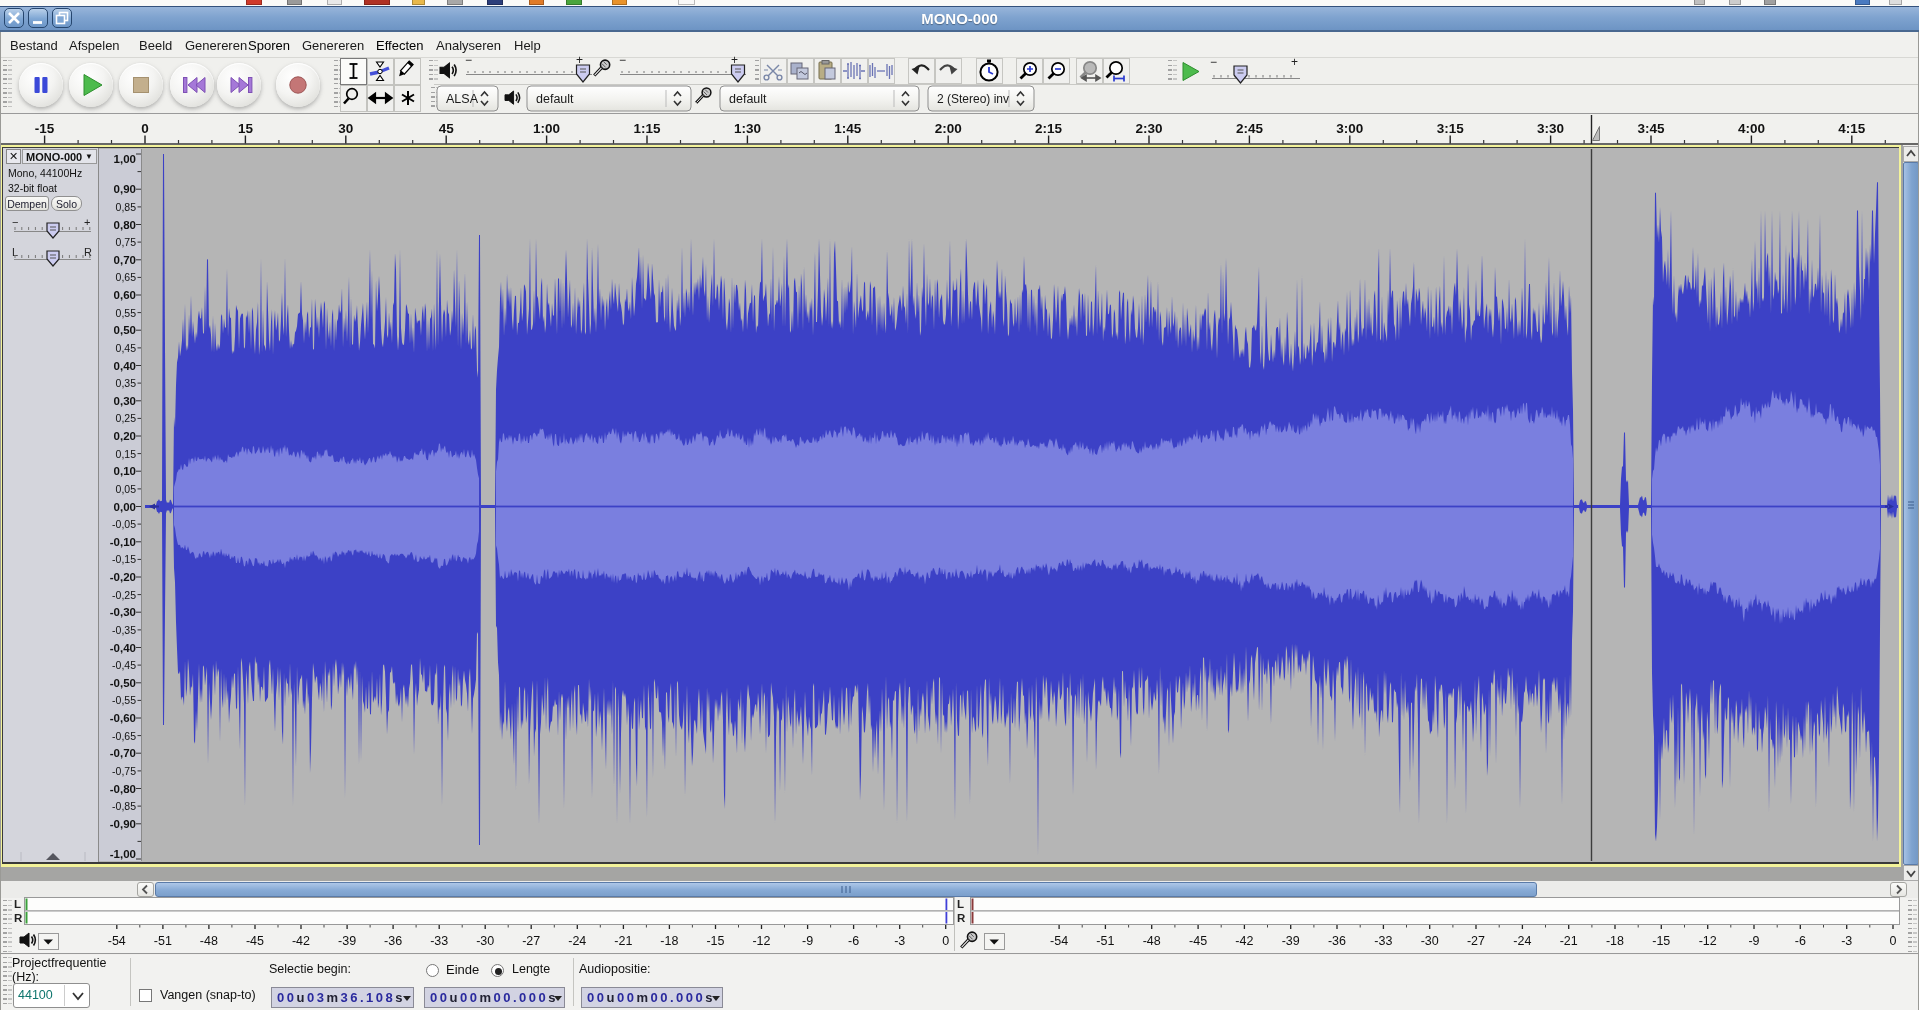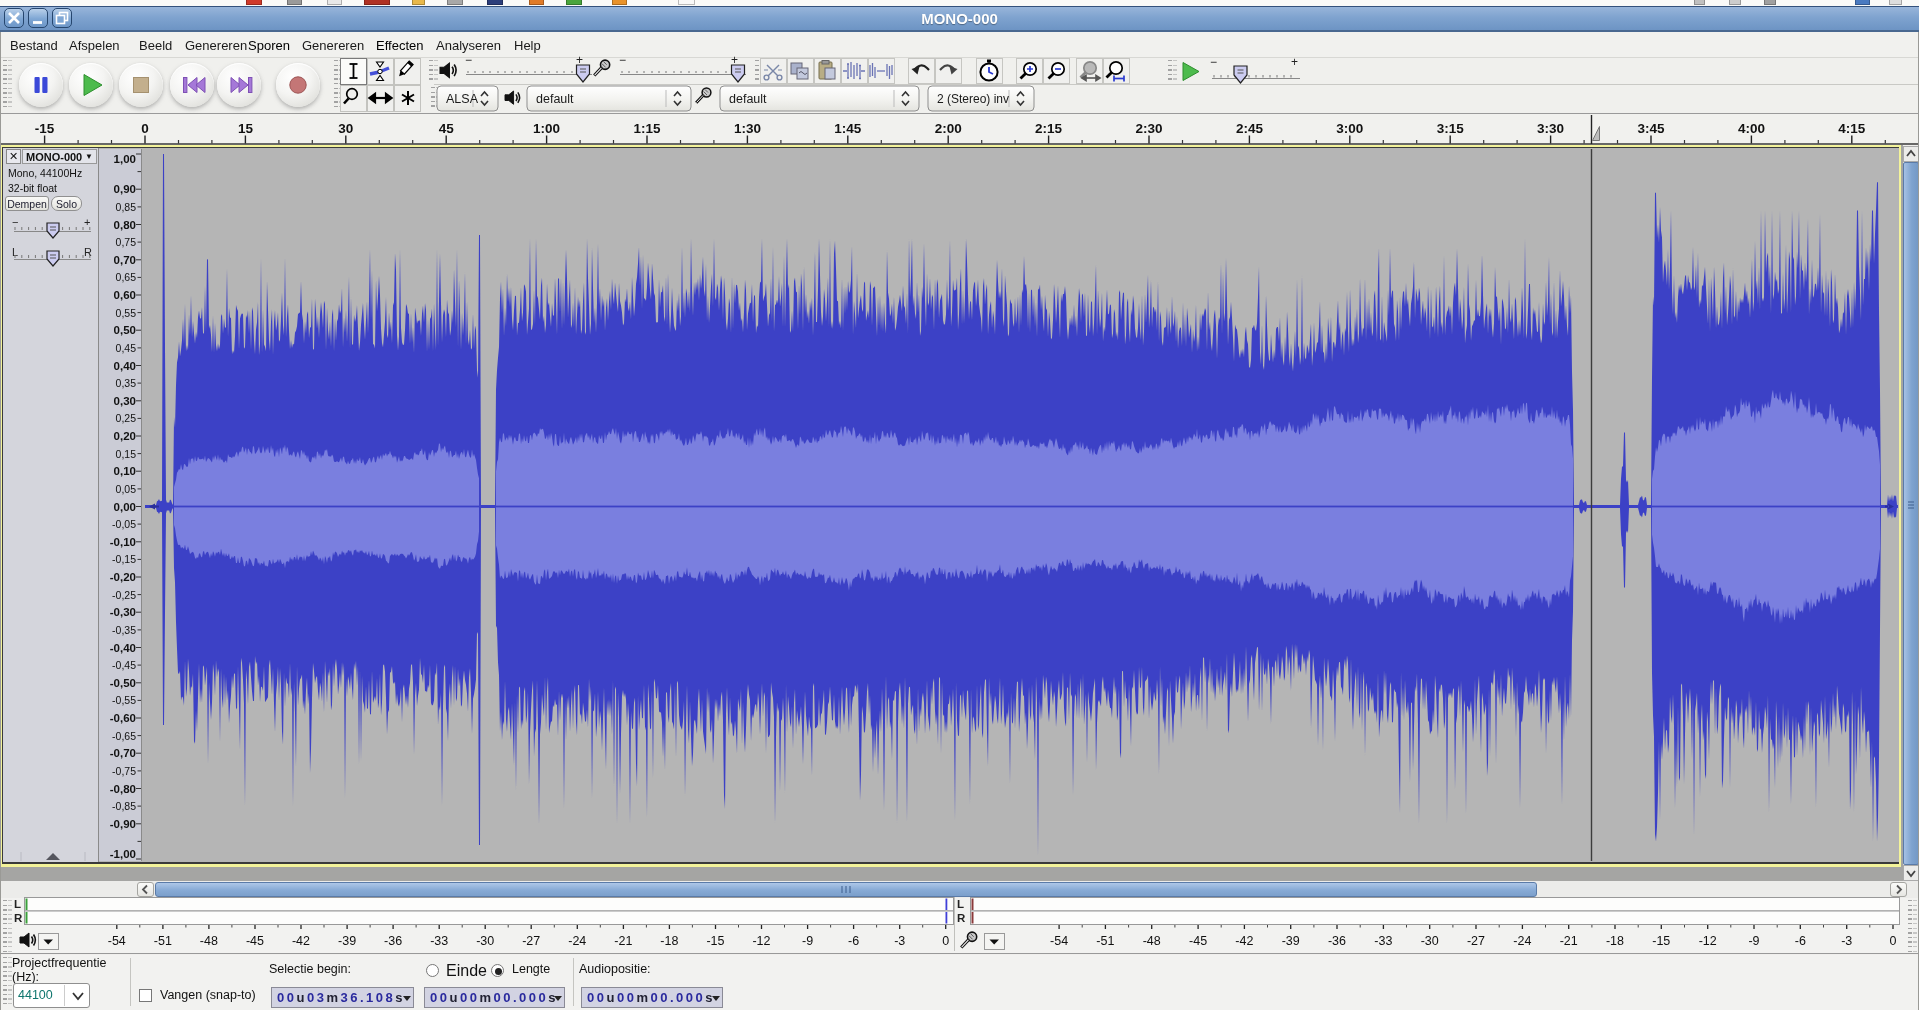--- a/index.html
+++ b/index.html
@@ -742,21 +742,21 @@
   </svg>
 <div class="abs" style="left:0;top:955px;width:1919px;height:55px;background:#f2f2f0"></div>
 <div class="grip" style="left:3px;top:957px;height:50px"></div>
 <div class="grip" style="left:8px;top:957px;height:50px;opacity:.55"></div>
 <div class="abs" style="left:130px;top:958px;width:1px;height:48px;background:#c5c5c1"></div>
 <div class="abs" style="left:573px;top:958px;width:1px;height:48px;background:#c5c5c1"></div>
 <div class="abs" style="left:12px;top:956px;font-size:12.5px;color:#111">Projectfrequentie<br>(Hz):</div>
 <div class="abs" style="left:269px;top:962px;font-size:12.5px;color:#111">Selectie begin:</div>
 <div class="abs" style="left:579px;top:962px;font-size:12.5px;color:#111">Audiopositie:</div>
 <div class="abs" style="left:426px;top:964px;width:13px;height:13px;border:1px solid #777;border-radius:50%;background:#fff"></div>
-<div class="abs" style="left:446px;top:962px;font-size:16px;color:#111">Einde</div>
+<div class="abs" style="left:446px;top:962px;font-size:13px;color:#111">Einde</div>
 <div class="abs" style="left:491px;top:964px;width:13px;height:13px;border:1px solid #777;border-radius:50%;background:#fff"></div>
 <div class="abs" style="left:495px;top:968px;width:7px;height:7px;border-radius:50%;background:#222"></div>
 <div class="abs" style="left:512px;top:962px;font-size:12.5px;color:#111">Lengte</div>
 <div class="abs" style="left:13px;top:983px;width:77px;height:25px;background:#fff;border:1px solid #8f8f8f;border-radius:3px"></div>
 <div class="abs" style="left:18px;top:988px;font-size:12.5px;color:#0f766e">44100</div>
 <div class="abs" style="left:64px;top:985px;width:1px;height:21px;background:#ccc"></div>
 <svg class="abs" style="left:66px;top:983px" width="24" height="25">
     <path d="M7,10 l5,6 l5,-6" fill="none" stroke="#333" stroke-width="1.8"></path>
   </svg>
 <div class="abs" style="left:139px;top:989px;width:13px;height:13px;border:1px solid #777;background:#fff"></div>

